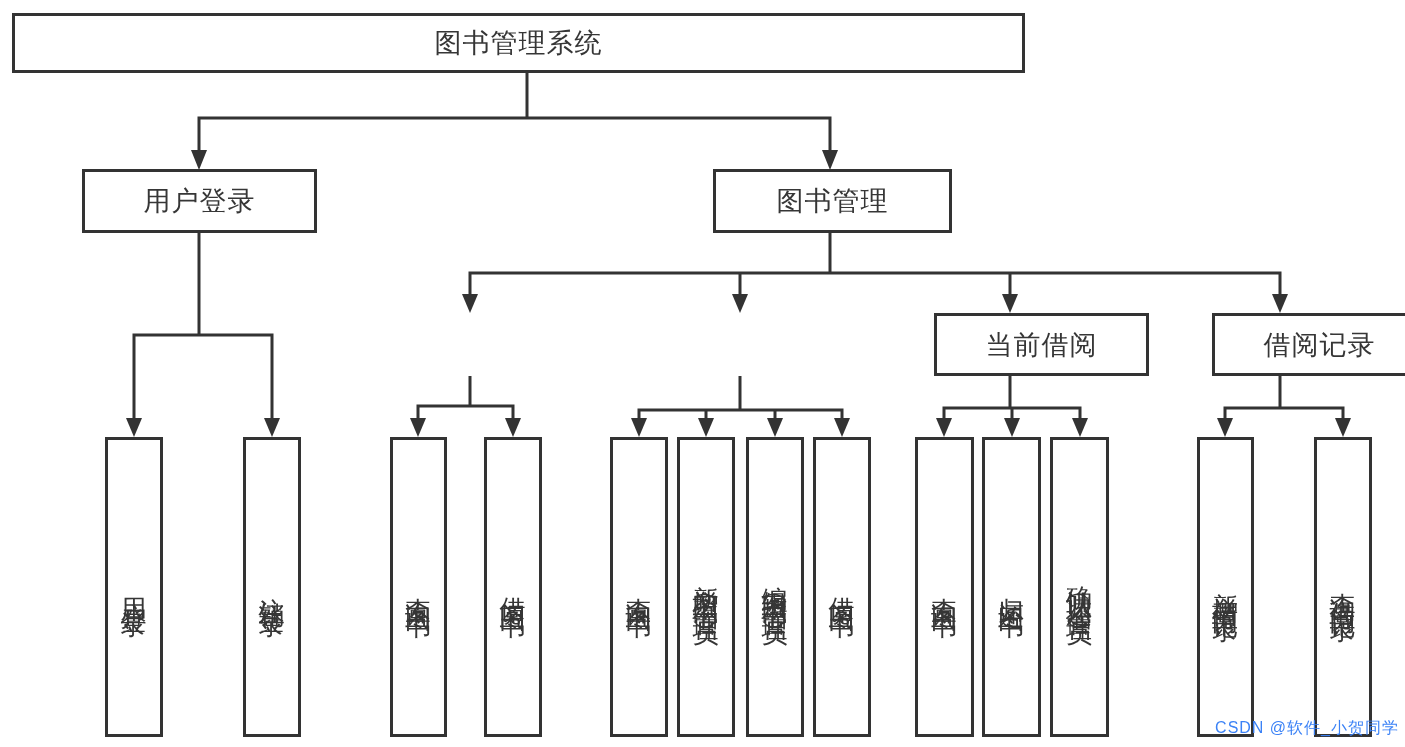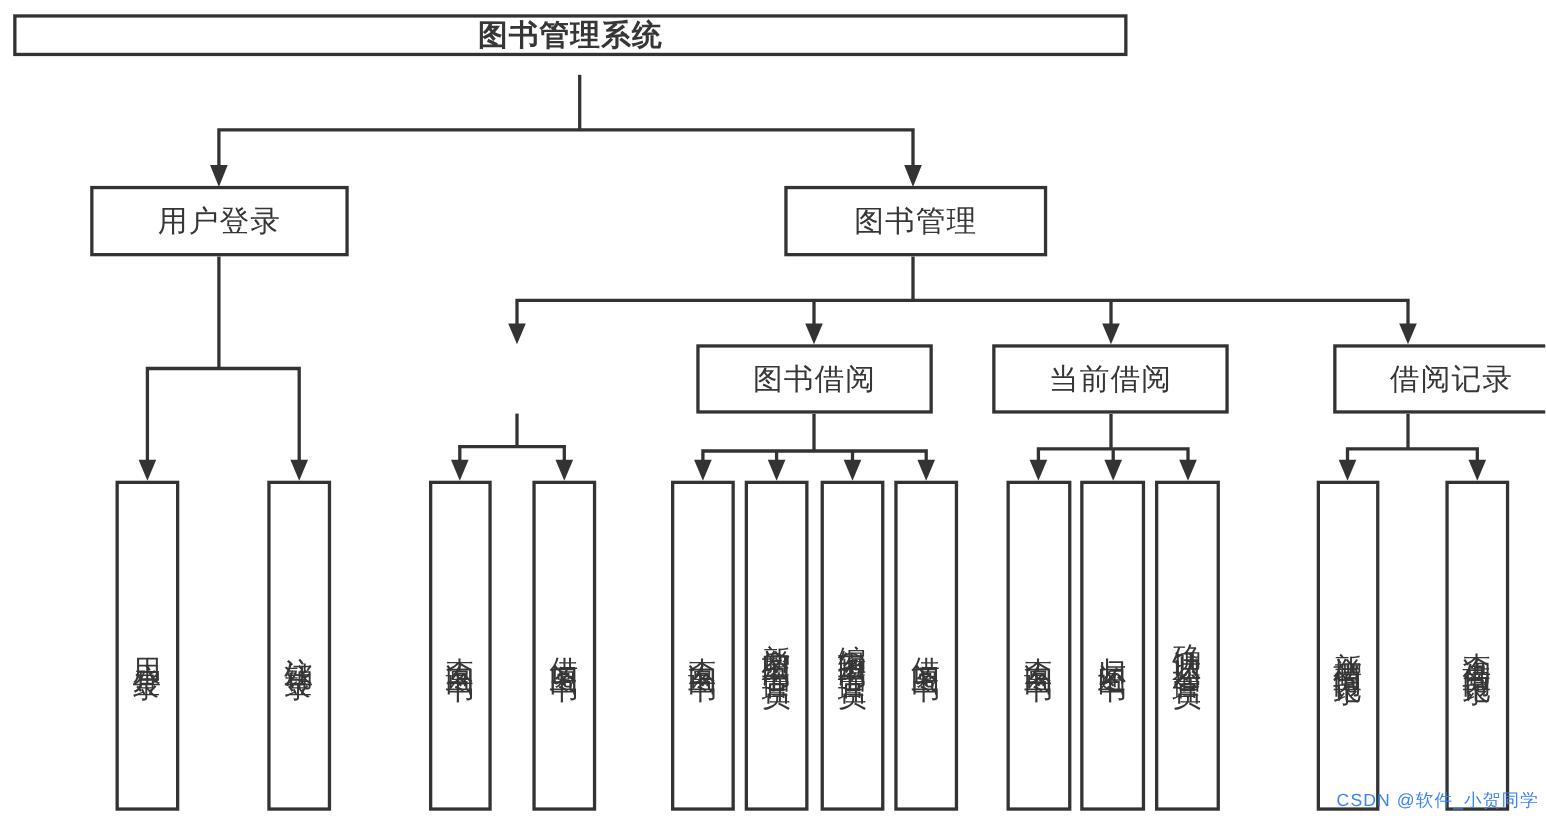--- a/index.html
+++ b/index.html
@@ -40,28 +40,28 @@
   }
   .vlbl {
     writing-mode: vertical-rl;
     color: #363636;
     font-size: 26px;
     letter-spacing: 5px;
     line-height: 1;
     white-space: nowrap;
   }
   
-  #box-root          { left: 12px;   top: 13px;  width: 1013px; height: 38px; font-weight: bold; }
+  #box-root          { left: 12px;   top: 13px;  width: 1013px; height: 60px; }
   
   #box-user-login    { left: 82px;   top: 169px; width: 235px;  height: 64px; }
   #box-book-mgmt     { left: 713px;  top: 169px; width: 239px;  height: 64px; }
   
   #box-new-book      { left: 362px;  top: 313px; width: 215px;  height: 63px; }
   #box-book-borrow   { left: 633px;  top: 313px; width: 215px;  height: 63px; }
-  #box-current-borrow{ left: 902px;  top: 313px; width: 215px;  height: 63px; }
+  #box-current-borrow{ left: 934px;  top: 313px; width: 215px;  height: 63px; }
   #box-borrow-record { left: 1212px; top: 313px; width: 215px;  height: 63px; }
   
   .leaf { top: 437px; height: 300px; }
   #leaf-user-login   { left: 105px;  width: 58px; }
   #leaf-logout       { left: 243px;  width: 58px; }
   #leaf-nb-query     { left: 390px;  width: 57px; }
   #leaf-nb-borrow    { left: 484px;  width: 58px; }
   #leaf-bb-query     { left: 610px;  width: 58px; }
   #leaf-bb-add       { left: 677px;  width: 58px; }
   #leaf-bb-edit      { left: 746px;  width: 58px; }
@@ -157,23 +157,20 @@
     <span class="hlbl">图书管理系统</span>
   </div>
 
   <div class="box" id="box-user-login">
     <span class="hlbl">用户登录</span>
   </div>
   <div class="box" id="box-book-mgmt">
     <span class="hlbl">图书管理</span>
   </div>
 
-  <div class="box" id="box-book-borrow">
-    <span class="hlbl">图书借阅</span>
-  </div>
   <div class="box" id="box-current-borrow">
     <span class="hlbl">当前借阅</span>
   </div>
   <div class="box" id="box-borrow-record">
     <span class="hlbl">借阅记录</span>
   </div>
 
   <div class="box leaf" id="leaf-user-login">
     <span class="vlbl">用户登录</span>
   </div>

